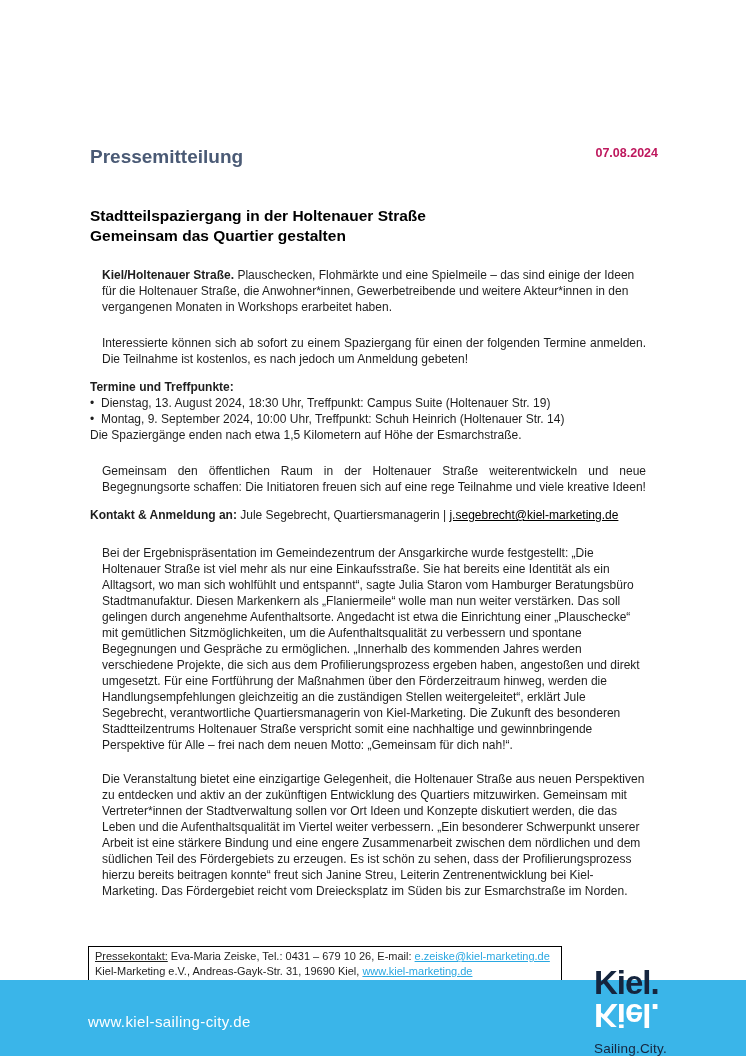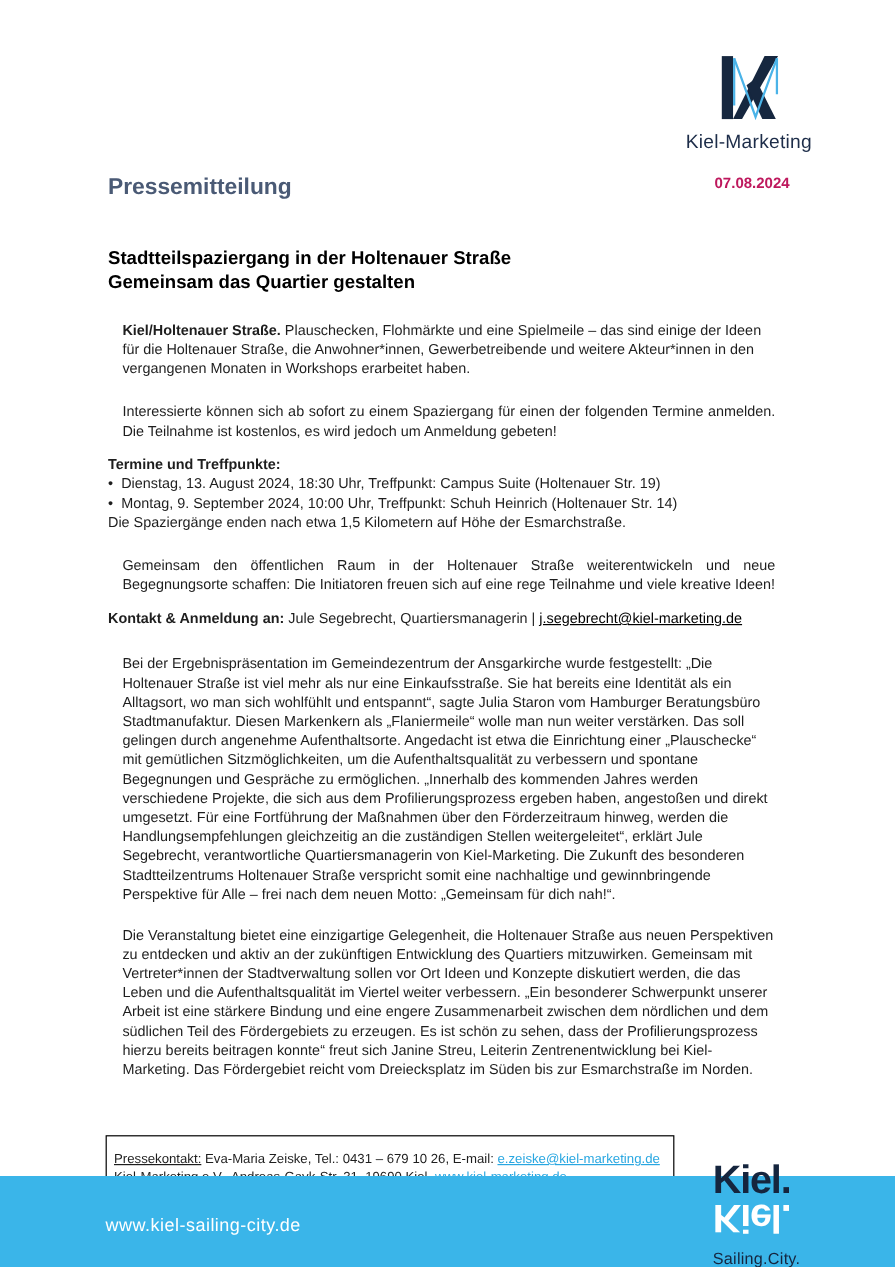--- a/index.html
+++ b/index.html
@@ -23,65 +23,52 @@
   .mt-lg{margin-top:22px !important;}
   .mt-sm{margin-top:18px !important;}
   .just{text-align:justify;}
   b.lead{font-weight:bold;}
   .bullet-row .bullet{display:inline-block;width:11px;}
   a.link-blue{color:#000000;text-decoration:underline;}
   a.link-cyan{color:#29a7e1;text-decoration:underline;}
   
   .press-box{
     position:absolute;left:88px;top:946px;width:460px;border:1.5px solid #000;
-    padding:12px 6px;font-size:11px;line-height:14.5px;background:#fff;
+    padding:2px 6px;font-size:11px;line-height:14.5px;background:#fff;
   }
   .press-box .ulabel{text-decoration:underline;}
   
   .footer-bar{position:absolute;left:0;bottom:0;width:746px;height:76px;background:#3ab5e9;}
   .footer-url{position:absolute;left:88px;top:1013px;color:#ffffff;font-size:15px;letter-spacing:.4px;}
   .sailing{position:absolute;left:594px;top:964px;width:120px;line-height:1;z-index:2;}
   .kiel-word{font-size:33px;font-weight:bold;color:#15253e;letter-spacing:-1px;line-height:37px;}
   .kiel-mirror{font-size:33px;font-weight:bold;color:#ffffff;letter-spacing:-1px;line-height:33px;transform:scaleY(-1);margin-top:-2px;}
   .kiel-tagline{font-size:13.5px;color:#15253e;margin-top:10px;letter-spacing:.2px;}
 </style>
 </head>
 <body>
 
 <div class="page">
 
-  <div class="brand">
-    <span class="mark">
-      <svg width="60" height="58" viewBox="0 0 64 56" xmlns="http://www.w3.org/2000/svg">
-        <rect x="8" y="0" width="10" height="56" fill="#16273f"></rect>
-        <polygon points="46,0 58,0 26,56 18,56" fill="#16273f"></polygon>
-        <polygon points="30,26 38,20 56,56 44,56" fill="#16273f"></polygon>
-        <polyline points="19,2 38,54 57,2" fill="none" stroke="#4ab3e8" stroke-width="2"></polyline>
-        <line x1="19" y1="2" x2="19" y2="44" stroke="#4ab3e8" stroke-width="2"></line>
-        <line x1="57" y1="2" x2="57" y2="34" stroke="#4ab3e8" stroke-width="2"></line>
-      </svg>
-    </span>
-    <div class="brand-name">Kiel-Marketing</div>
-  </div>
 
   <div class="doc-row">
     <span class="doc-type">Pressemitteilung</span>
     <span class="doc-date">07.08.2024</span>
   </div>
 
   <div class="content">
 
     <div class="headline">
       <div>Stadtteilspaziergang in der Holtenauer Straße</div>
       <div>Gemeinsam das Quartier gestalten</div>
     </div>
 
     <p class="mt-title"><b class="lead">Kiel/Holtenauer Straße. </b><span>Plauschecken, Flohmärkte und eine Spielmeile – das sind einige der Ideen für die Holtenauer Straße, die Anwohner*innen, Gewerbetreibende und weitere Akteur*innen in den vergangenen Monaten in Workshops erarbeitet haben.</span></p>
 
-    <p class="mt just">Interessierte können sich ab sofort zu einem Spaziergang für einen der folgenden Termine anmelden. Die Teilnahme ist kostenlos, es wird jedoch um Anmeldung gebeten!</p>
+    <p class="mt just">Interessierte können sich ab sofort zu einem Spaziergang für einen der folgenden Termine anmelden. Die Teilnahme ist kostenlos, es nach jedoch um Anmeldung gebeten!</p>
 
     <div>
       <div><b class="lead">Termine und Treffpunkte:</b></div>
       <div class="bullet-row"><span class="bullet">•</span><span>Dienstag, 13. August 2024, 18:30 Uhr, Treffpunkt: Campus Suite (Holtenauer Str. 19)</span></div>
       <div class="bullet-row"><span class="bullet">•</span><span>Montag, 9. September 2024, 10:00 Uhr, Treffpunkt: Schuh Heinrich (Holtenauer Str. 14)</span></div>
       <div>Die Spaziergänge enden nach etwa 1,5 Kilometern auf Höhe der Esmarchstraße.</div>
     </div>
 
     <p class="mt just">Gemeinsam den öffentlichen Raum in der Holtenauer Straße weiterentwickeln und neue Begegnungsorte schaffen: Die Initiatoren freuen sich auf eine rege Teilnahme und viele kreative Ideen!</p>
     <div><b class="lead">Kontakt &amp; Anmeldung an:</b><span> Jule Segebrecht, Quartiersmanagerin | </span><a href="#" class="link-blue">j.segebrecht@kiel-marketing.de</a></div>

